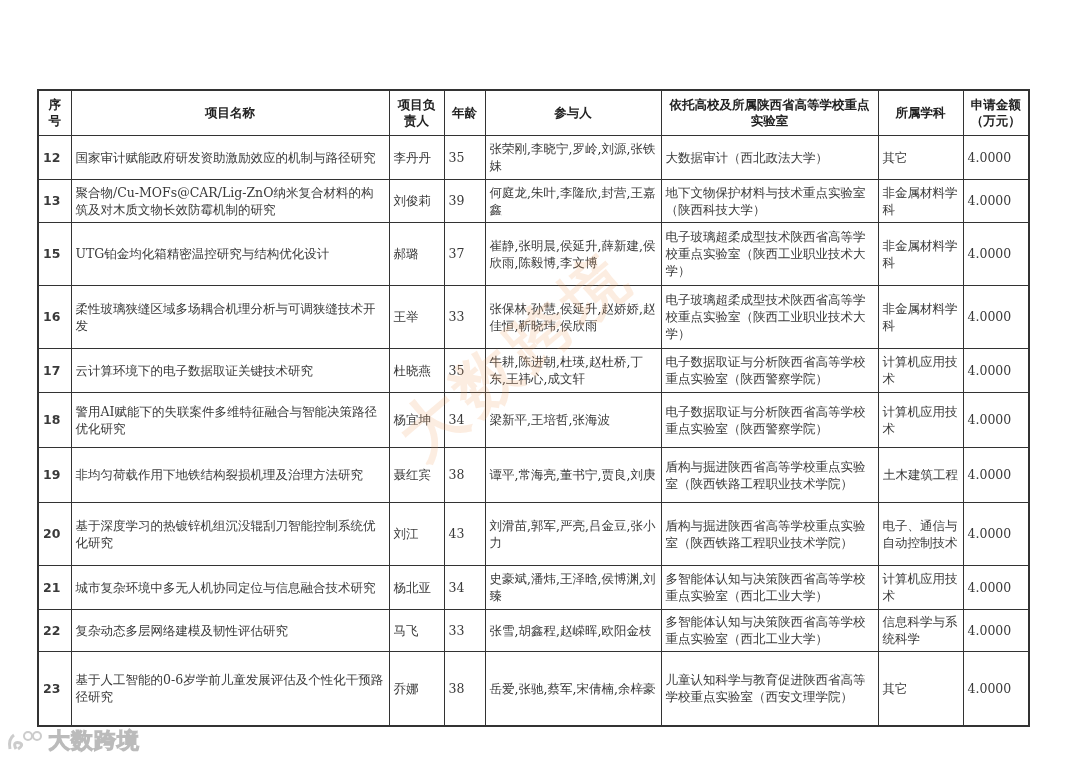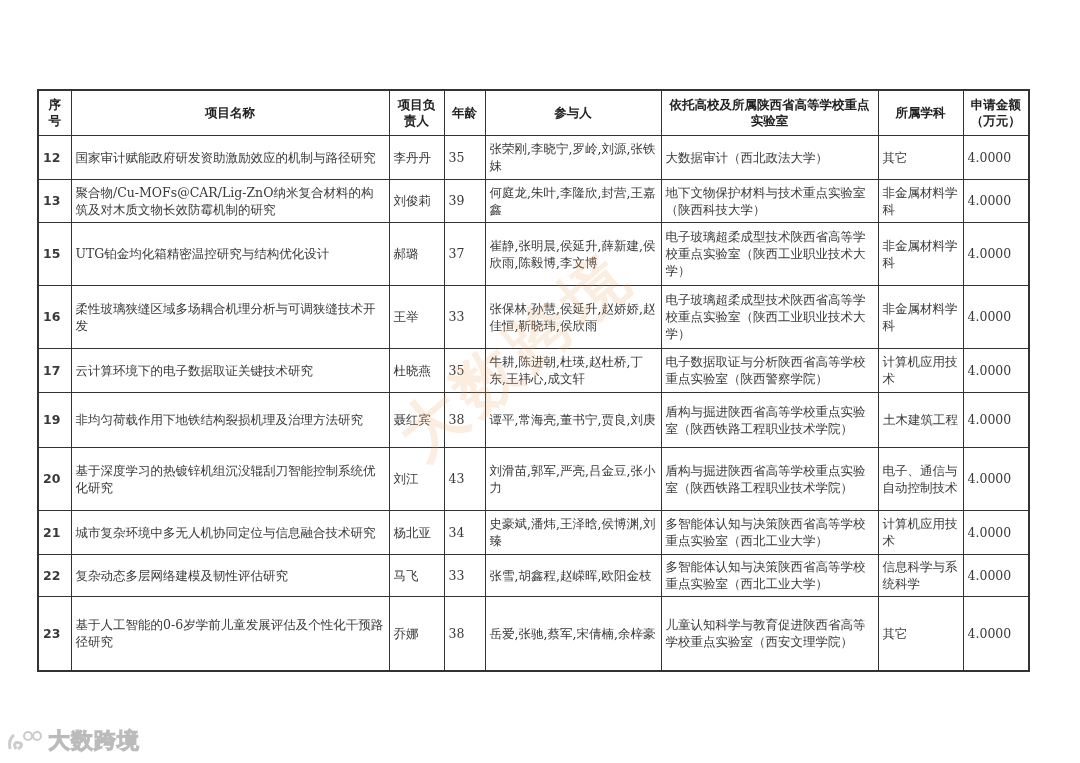--- a/index.html
+++ b/index.html
@@ -113,20 +113,30 @@
         <td class="no">17</td>
         <td>云计算环境下的电子数据取证关键技术研究</td>
         <td>杜晓燕</td>
         <td class="age">35</td>
         <td>牛耕,陈进朝,杜瑛,赵杜桥,丁东,王祎心,成文轩</td>
         <td>电子数据取证与分析陕西省高等学校重点实验室（陕西警察学院）</td>
         <td>计算机应用技术</td>
         <td class="amt">4.0000</td>
       </tr>
       <tr style="height:55px">
+        <td class="no">18</td>
+        <td>警用AI赋能下的失联案件多维特征融合与智能决策路径优化研究</td>
+        <td>杨宜坤</td>
+        <td class="age">34</td>
+        <td>梁新平,王培哲,张海波</td>
+        <td>电子数据取证与分析陕西省高等学校重点实验室（陕西警察学院）</td>
+        <td>计算机应用技术</td>
+        <td class="amt">4.0000</td>
+      </tr>
+      <tr style="height:55px">
         <td class="no">19</td>
         <td>非均匀荷载作用下地铁结构裂损机理及治理方法研究</td>
         <td>聂红宾</td>
         <td class="age">38</td>
         <td>谭平,常海亮,董书宁,贾良,刘庚</td>
         <td>盾构与掘进陕西省高等学校重点实验室（陕西铁路工程职业技术学院）</td>
         <td class="disc-center">土木建筑工程</td>
         <td class="amt">4.0000</td>
       </tr>
       <tr style="height:63px">

